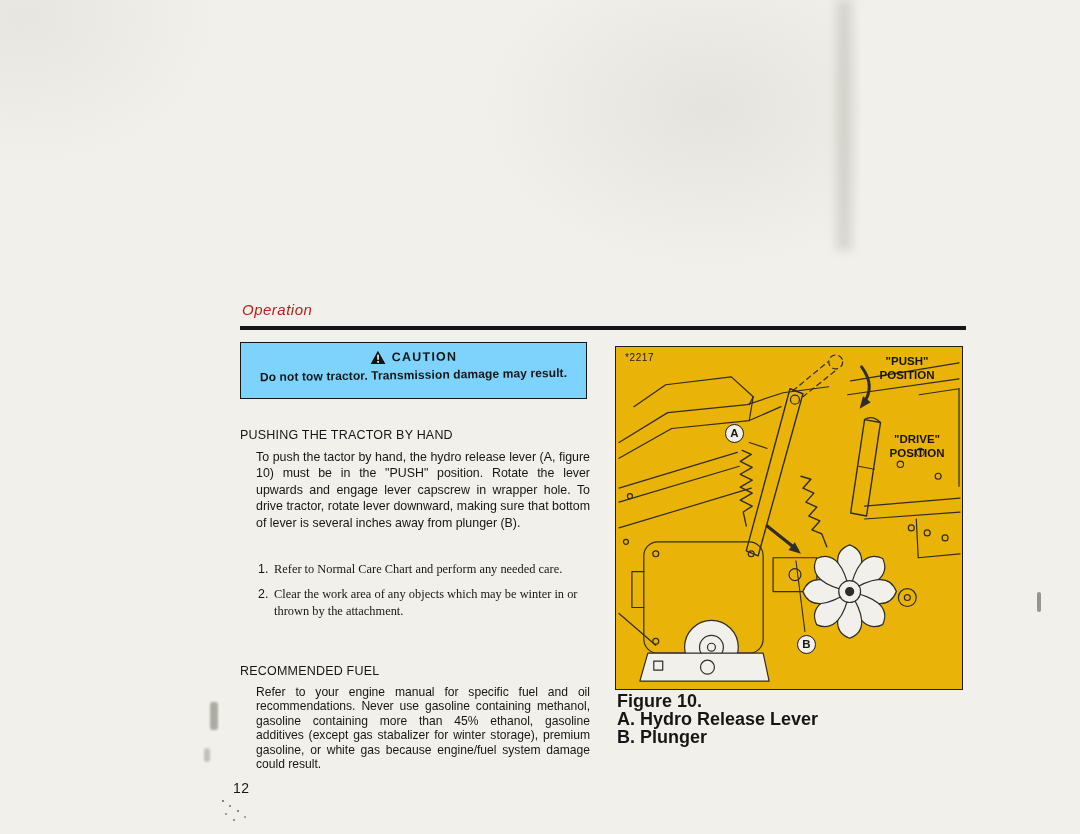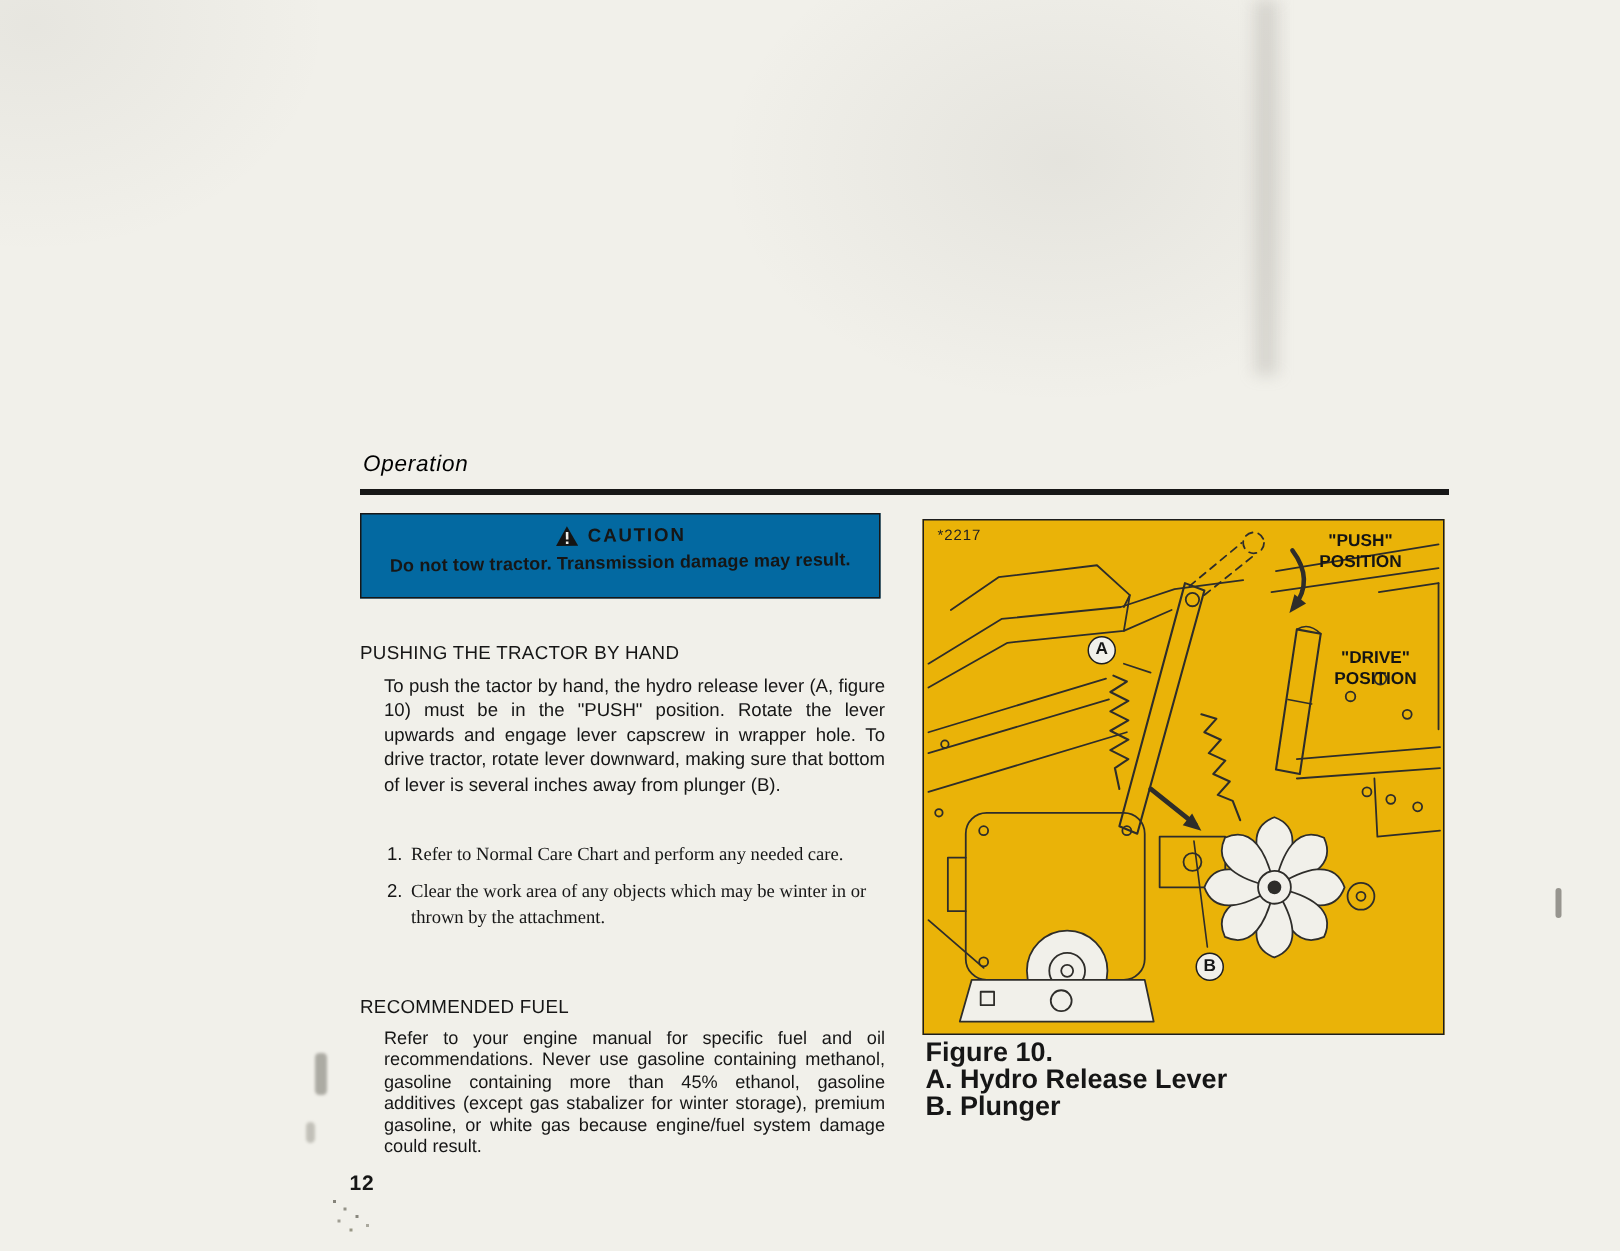--- a/index.html
+++ b/index.html
@@ -34,34 +34,34 @@
   .art-edge { left: 1037px; top: 592px; width: 4px; height: 20px; background: #4c4a44; opacity: .55; border-radius: 2px; }
   .art-speckles {
     left: 222px; top: 800px; width: 2px; height: 2px; background: #6b695f;
     box-shadow: 7px 5px 0 #7d7b70, 15px 10px 0 #6f6d63, 3px 13px 0 #8c8a7e, 22px 16px 0 #99978a, 11px 19px 0 #83816f;
     opacity: .8;
   }
 
   
   .op-header {
     position: absolute; left: 242px; top: 301px;
-    font-style: italic; font-size: 15px; letter-spacing: .5px; color: #000000;
+    font-style: italic; font-size: 15px; letter-spacing: .5px; color: #b91c1c;
   }
   .header-rule {
     position: absolute; left: 240px; top: 326px;
     width: 726px; height: 4px; background: #171717;
   }
 
   
   .caution-box {
     position: absolute; left: 240px; top: 342px;
     width: 347px; height: 57px;
     border: 1.6px solid #171717; box-sizing: border-box;
     text-align: center; padding-top: 7px;
-    background: #0369a1;
+    background: #7dd3fc;
   }
   .caution-title-row {
     display: flex; justify-content: center; align-items: center; gap: 6px;
     transform: rotate(-0.6deg);
   }
   .warn-icon { display: inline-flex; }
   .caution-title { font-weight: bold; font-size: 12.5px; letter-spacing: 1.2px; }
   .caution-text { font-weight: bold; font-size: 12px; margin-top: 4px; transform: rotate(-0.8deg); letter-spacing: .1px; }
 
   
@@ -71,21 +71,21 @@
   .sec-pushing { top: 428px; }
   .sec-before  { top: 552px; }
   .sec-fuel    { top: 664px; }
   .sec-fuel .sec-body { font-size: 12.1px; line-height: 14.4px; }
   .list-item { display: flex; font-size: 12.4px; line-height: 16.4px; margin-top: 9px; }
   .li-num { flex: none; width: 16px; margin-left: 18px; }
   .li-text { flex: 1; font-family: Liberation Serif, serif; }
 
   .page-number {
     position: absolute; left: 233px; top: 780px;
-    font-weight: bold; font-size: 14px; letter-spacing: .5px;
+    font-weight: normal; font-size: 14px; letter-spacing: .5px;
   }
 
   
   .figure-box {
     position: absolute; left: 615px; top: 346px;
     width: 348px; height: 344px;
     border: 1.3px solid #1d1d1d; box-sizing: border-box;
     overflow: hidden; background: #eab308;
   }
   .fig-draw { position: absolute; inset: 0; width: 100%; height: 100%; }

